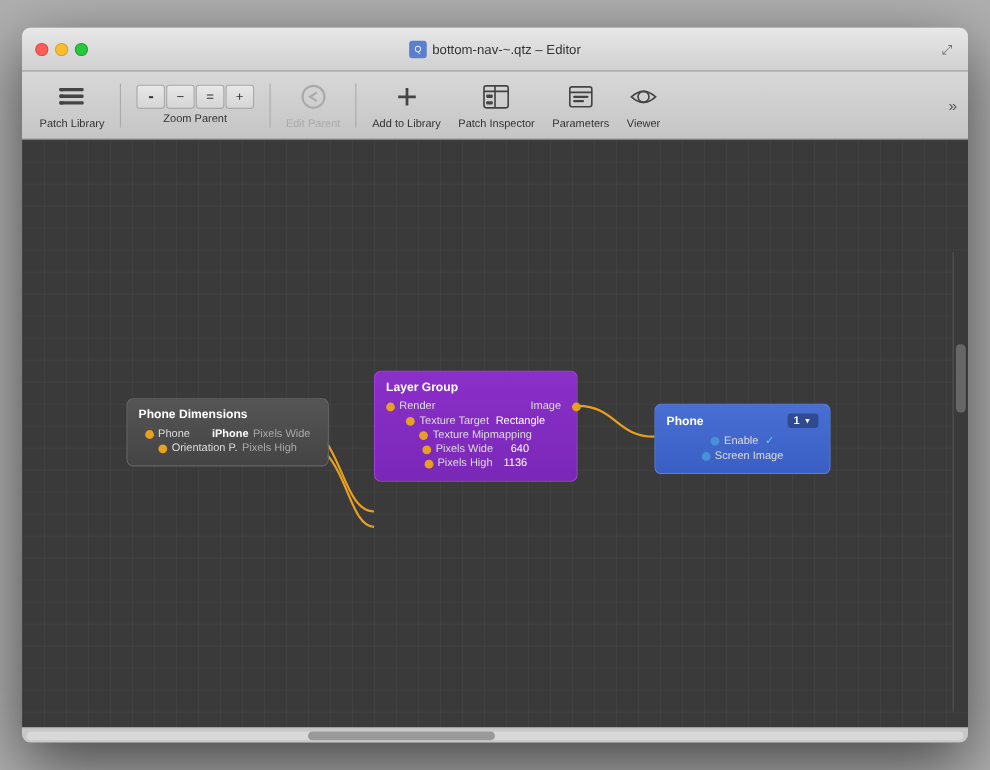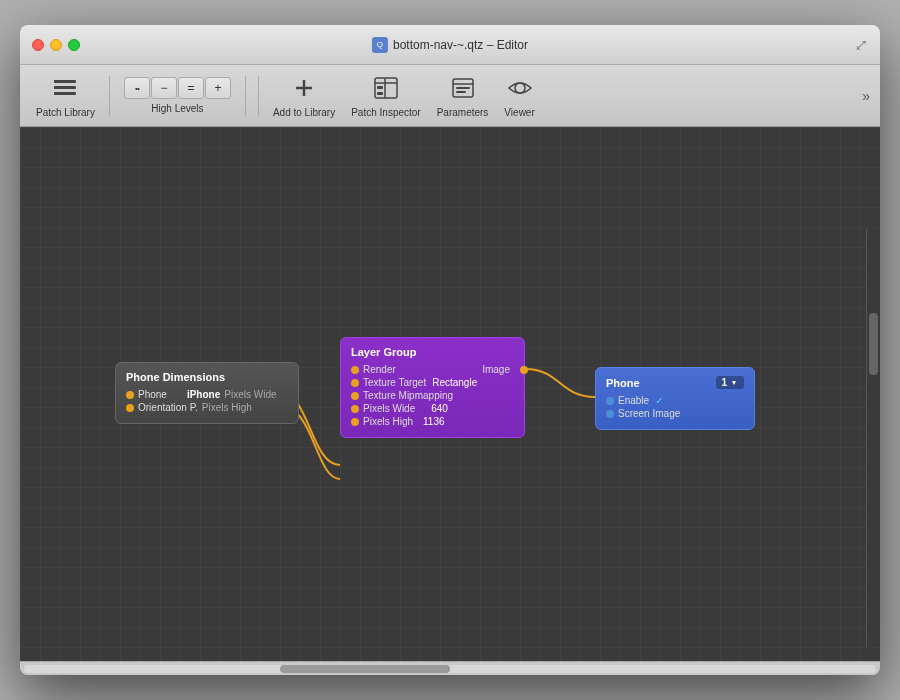--- a/index.html
+++ b/index.html
@@ -206,20 +206,21 @@
       color: #fff;
     }
 
     .patch-port-row {
       display: flex;
       align-items: center;
       gap: 4px;
       margin: 2px 0;
       color: #ddd;
       font-size: 10px;
+      justify-content: center;
     }
 
     .port-dot {
       width: 8px;
       height: 8px;
       border-radius: 50%;
       flex-shrink: 0;
     }
 
     .port-dot.orange { background: #e8a020; }
@@ -364,26 +365,35 @@
 
     <div class="toolbar-separator"></div>
 
     <div class="toolbar-group">
       <div class="zoom-controls">
         <div class="zoom-btn dots">••</div>
         <div class="zoom-btn">−</div>
         <div class="zoom-btn">=</div>
         <div class="zoom-btn">+</div>
       </div>
-      <span class="toolbar-label">High Levels</span>
+      <span class="toolbar-label">Zoom Parent</span>
     </div>
 
     <div class="toolbar-separator"></div>
 
 
+    <div class="toolbar-btn-large disabled">
+      <div class="icon-circle">
+        <svg width="26" height="26" viewBox="0 0 26 26">
+          <circle cx="13" cy="13" r="10" fill="none" stroke="#aaa" stroke-width="2"></circle>
+          <polyline points="16,9 10,13 16,17" fill="none" stroke="#aaa" stroke-width="2"></polyline>
+        </svg>
+      </div>
+      <span class="toolbar-label" style="color:#aaa">Edit Parent</span>
+    </div>
 
     <div class="toolbar-separator"></div>
 
     <div class="toolbar-btn-large">
       <div class="icon-circle">
         <svg width="26" height="26" viewBox="0 0 26 26">
           <line x1="13" y1="5" x2="13" y2="21" stroke="#444" stroke-width="2.5"></line>
           <line x1="5" y1="13" x2="21" y2="13" stroke="#444" stroke-width="2.5"></line>
         </svg>
       </div>

